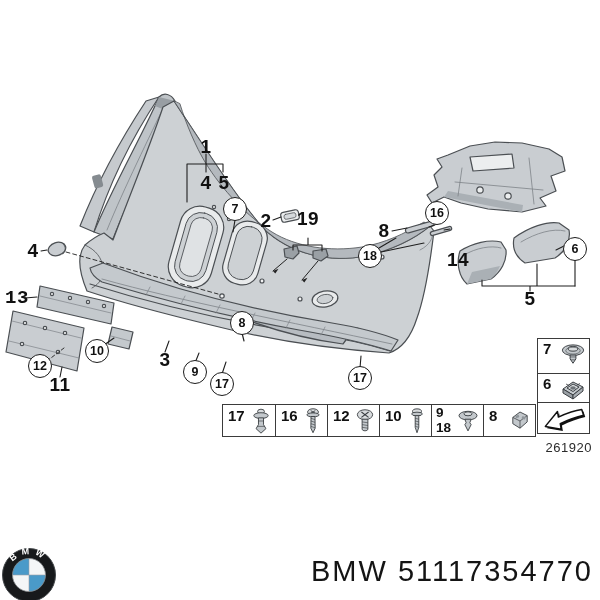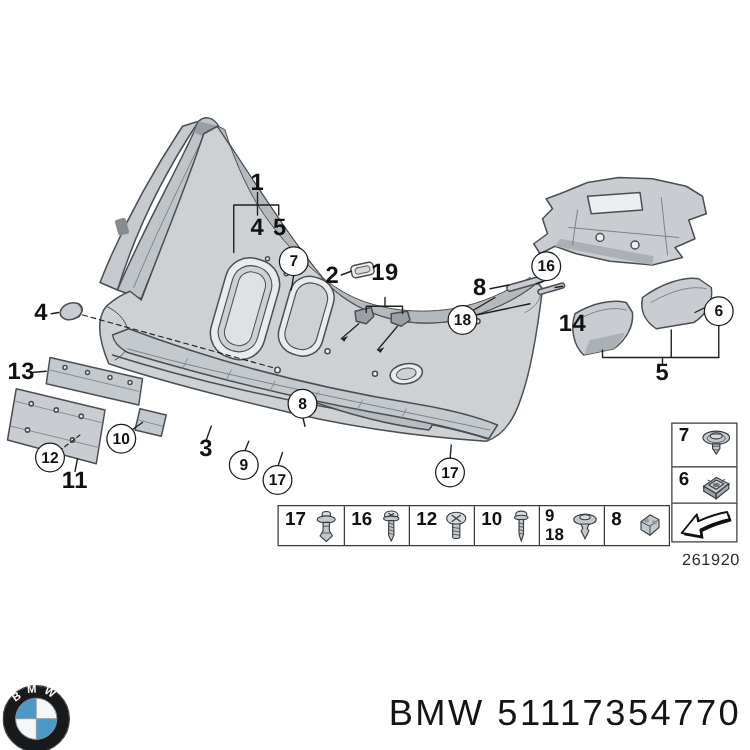--- a/index.html
+++ b/index.html
@@ -199,21 +199,21 @@
       <div class="callout circled" style="left: 235px; top: 209px;">7</div>
       <div class="callout plain" style="left: 266px; top: 221px;">2</div>
       <div class="callout plain" style="left: 308px; top: 219px;">19</div>
       <div class="callout plain" style="left: 384px; top: 231px;">8</div>
       <div class="callout circled" style="left: 437px; top: 213px;">16</div>
       <div class="callout plain" style="left: 458px; top: 229px; margin-top: 31px;">14</div>
       <div class="callout circled" style="left: 370px; top: 256px;">18</div>
       <div class="callout circled" style="left: 575px; top: 249px;">6</div>
       <div class="callout plain" style="left: 530px; top: 299px;">5</div>
       <div class="callout plain" style="left: 33px; top: 251px;">4</div>
-      <div class="callout plain" style="left: 17px; top: 298px;">13</div>
+      <div class="callout plain" style="left: 17px; top: 298px; font-family: Liberation Mono, monospace;">13</div>
       <div class="callout circled" style="left: 40px; top: 366px;">12</div>
       <div class="callout circled" style="left: 97px; top: 351px;">10</div>
       <div class="callout plain" style="left: 60px; top: 385px;">11</div>
       <div class="callout plain" style="left: 165px; top: 360px;">3</div>
       <div class="callout circled" style="left: 195px; top: 372px;">9</div>
       <div class="callout circled" style="left: 222px; top: 384px;">17</div>
       <div class="callout circled" style="left: 360px; top: 378px;">17</div>
       <div class="callout circled" style="left: 242px; top: 323px;">8</div>
     </div>
 

